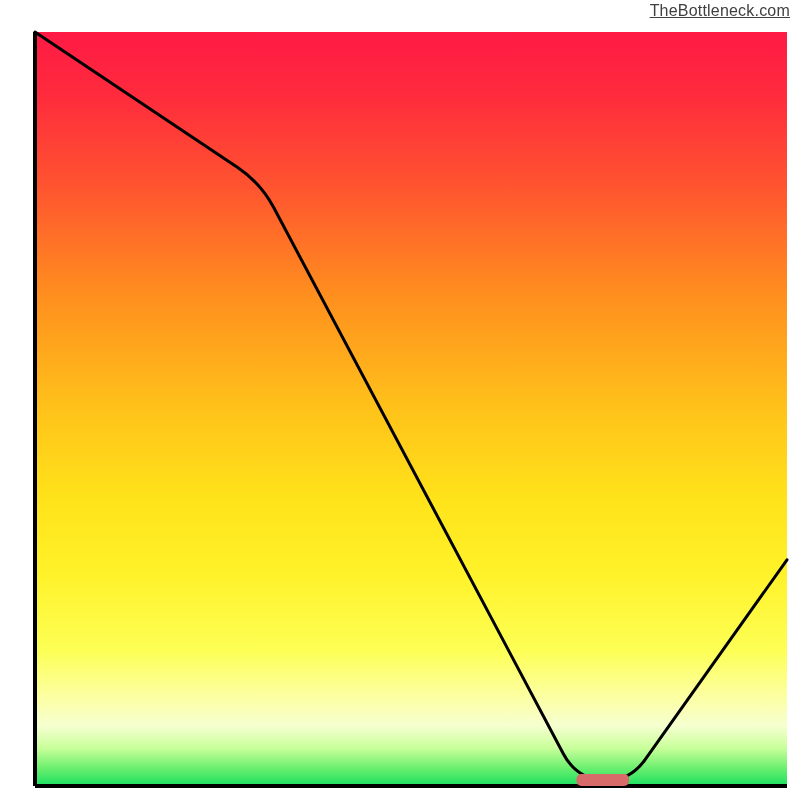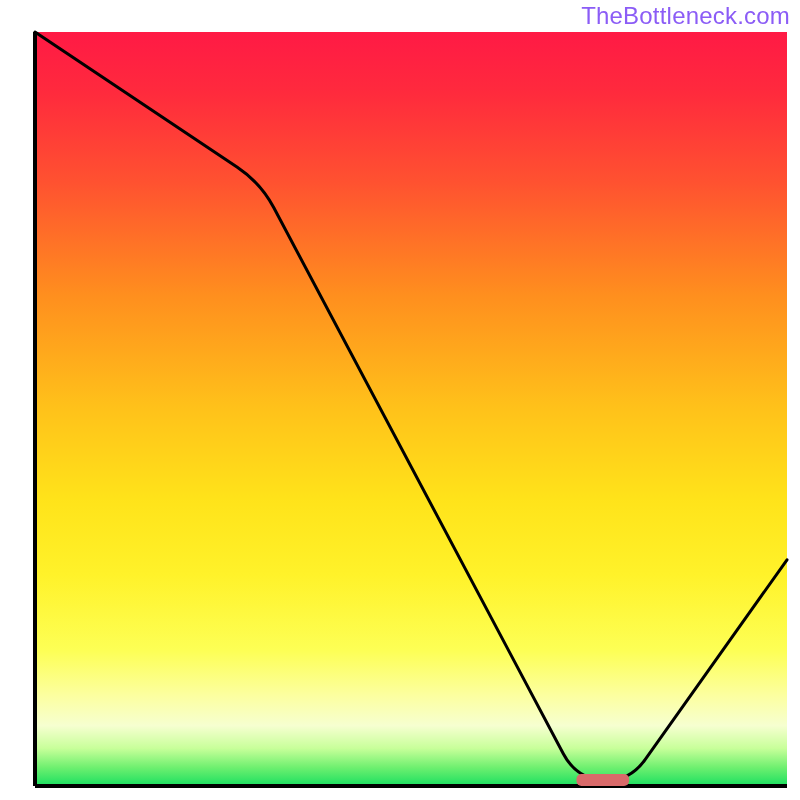--- a/index.html
+++ b/index.html
@@ -13,24 +13,25 @@
   }
   .frame {
     position: relative;
     width: 800px;
     height: 800px;
   }
   .watermark {
     position: absolute;
     top: 2px;
     right: 10px;
-    font-size: 24px;
+    font-size: 16px;
     font-weight: 400;
-    color: #8b5cf6;
+    color: #404040;
     letter-spacing: 0.2px;
+    text-decoration: underline;
   }
   svg {
     position: absolute;
     left: 0;
     top: 0;
   }
 </style>
 </head>
 <body>
 

